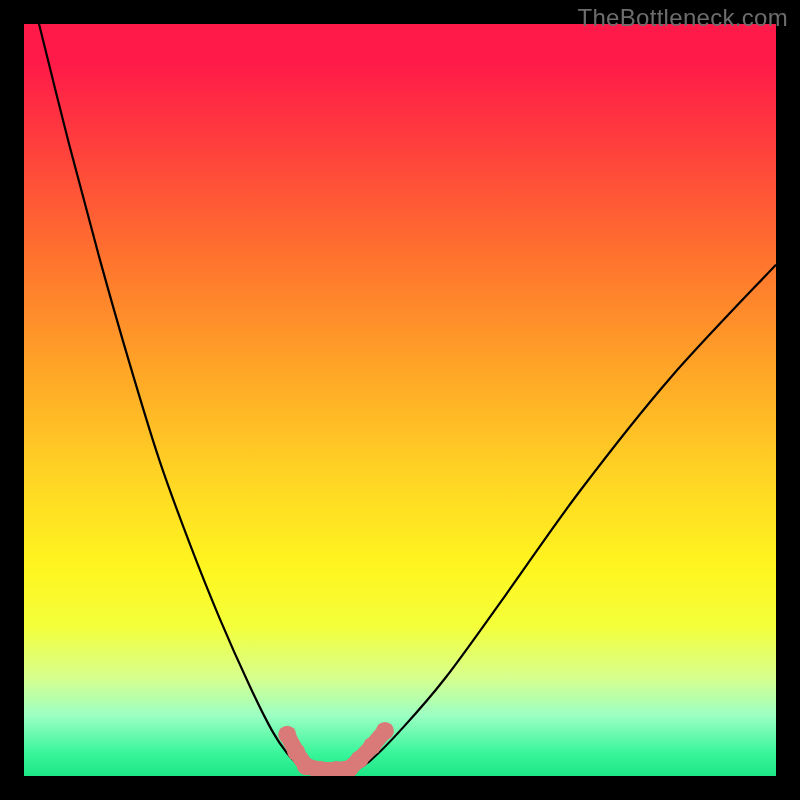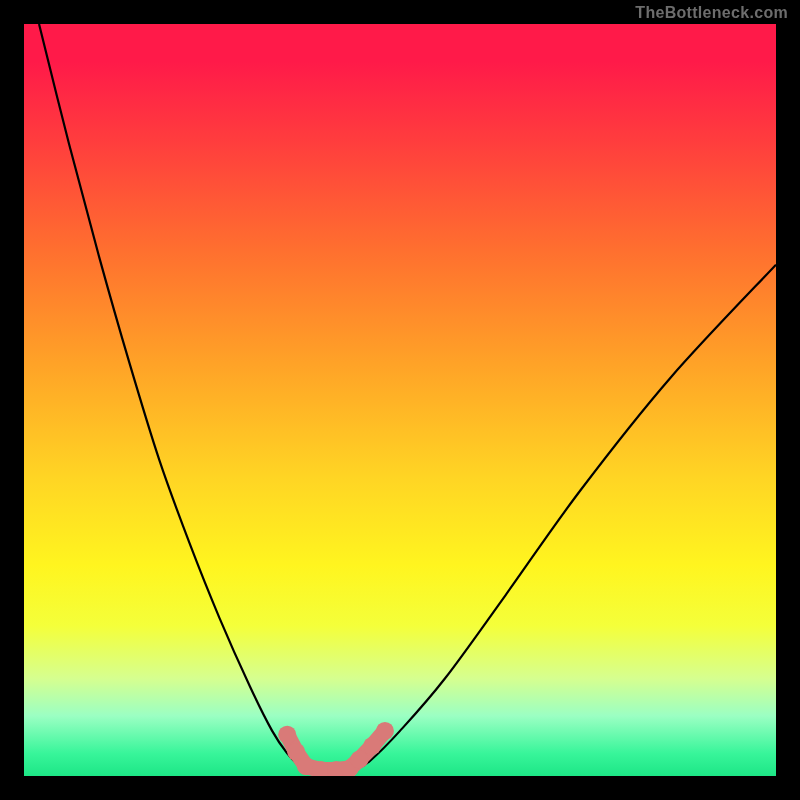--- a/index.html
+++ b/index.html
@@ -13,21 +13,21 @@
       #ff6f2f 30%,
       #ffa227 45%,
       #ffd424 60%,
       #fff51f 72%,
       #f4ff3a 80%,
       #d6ff8f 87%,
       #9bffc3 92%,
       #38f59a 97%,
       #1de686 100%);
   }
-  .watermark{position:absolute;top:4px;right:12px;color:#6d6d6d;font-size:16px;font-weight:700;letter-spacing:0.3px}
+  .watermark{position:absolute;top:4px;right:12px;color:#6d6d6d;font-size:24px;font-weight:400;letter-spacing:0.3px}
   svg{position:absolute;left:0;top:0}
 </style>
 </head>
 <body>
 
 <div class="frame">
   <div class="plot">
     <div class="gradient"></div>
 
     <svg id="curve-svg" width="752" height="752" viewBox="0 0 752 752">

